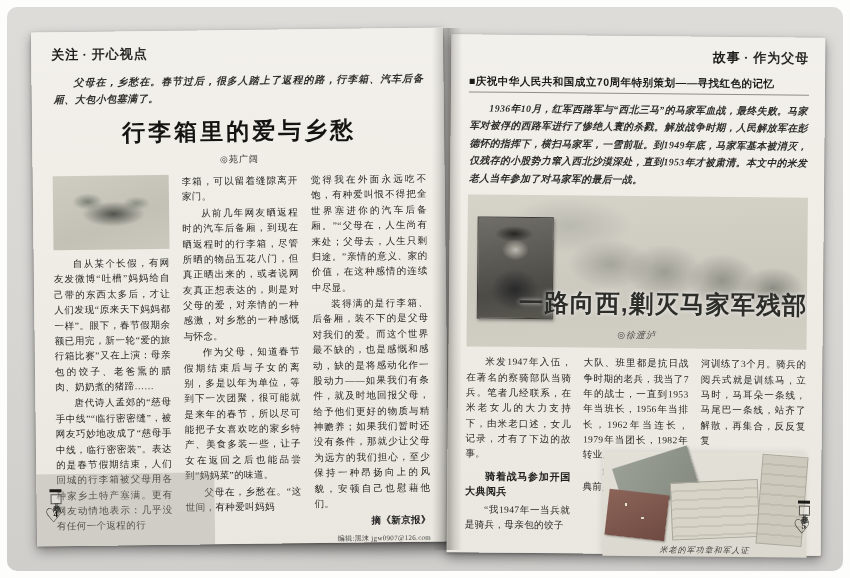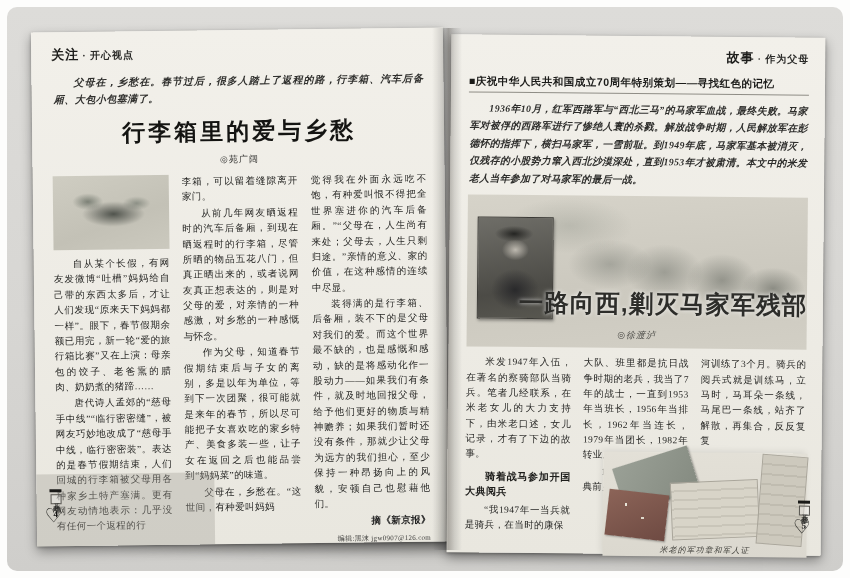--- a/index.html
+++ b/index.html
@@ -33,21 +33,21 @@
     padding:12px 16px 10px 18px;box-sizing:border-box;
   }
   .gutter{
     position:absolute;left:432px;top:28px;width:30px;height:522px;
     background:linear-gradient(90deg,rgba(0,0,0,0) 0%,rgba(0,0,0,.18) 45%,rgba(60,55,50,.35) 55%,rgba(0,0,0,.12) 75%,rgba(0,0,0,0) 100%);
     pointer-events:none;z-index:5;
   }
   
   .colhead{display:flex;align-items:baseline;gap:3px;color:#1c1c1a;}
   .colhead .big{font-family:Liberation Mono, monospace;font-weight:bold;font-size:13px;letter-spacing:1px;}
-  .colhead .small{font-size:10px;font-weight:bold;color:#2a2a28;letter-spacing:1px;}
+  .colhead .small{font-size:13px;font-weight:bold;color:#2a2a28;letter-spacing:1px;}
   .colhead-right{justify-content:flex-end;}
   
   .intro{
     font-size:10px;line-height:1.7;color:#30302e;font-style:italic;
     text-indent:2em;margin:10px 2px 4px 2px;text-align:justify;letter-spacing:.5px;font-weight:bold;
   }
   .art-title{
     text-align:center;font-family:"Liberation Sans","DejaVu Sans",sans-serif;
     font-weight:bold;font-size:23px;letter-spacing:3px;color:#141412;margin:10px 0 6px 0;
   }
@@ -204,21 +204,21 @@
   <div class="hero">
     <div class="portrait"></div>
     <div class="hero-title">一路向西,剿灭马家军残部</div>
     <div class="hero-author">◎徐渡泸</div>
   </div>
 
   <div class="r-cols">
     <div class="col">
       <p>米发1947年入伍，在著名的察骑部队当骑兵。笔者几经联系，在米老女儿的大力支持下，由米老口述，女儿记录，才有了下边的故事。</p>
       <div class="subhead">骑着战马参加开国大典阅兵</div>
-      <p>“我1947年一当兵就是骑兵，在当时的康保</p>
+      <p>“我1947年一当兵就是骑兵，母亲包的饺子</p>
     </div>
     <div class="col">
       <p class="noindent">大队、班里都是抗日战争时期的老兵，我当了7年的战士，一直到1953年当班长，1956年当排长，1962年当连长，1979年当团长，1982年转业。</p>
       <p>1949年10月开国大典前夕，我们到北京清</p>
     </div>
     <div class="col">
       <p class="noindent">河训练了3个月。骑兵的阅兵式就是训练马，立马时，马耳朵一条线，马尾巴一条线，站齐了解散，再集合，反反复复</p>
     </div>
 
     <div class="medals">

